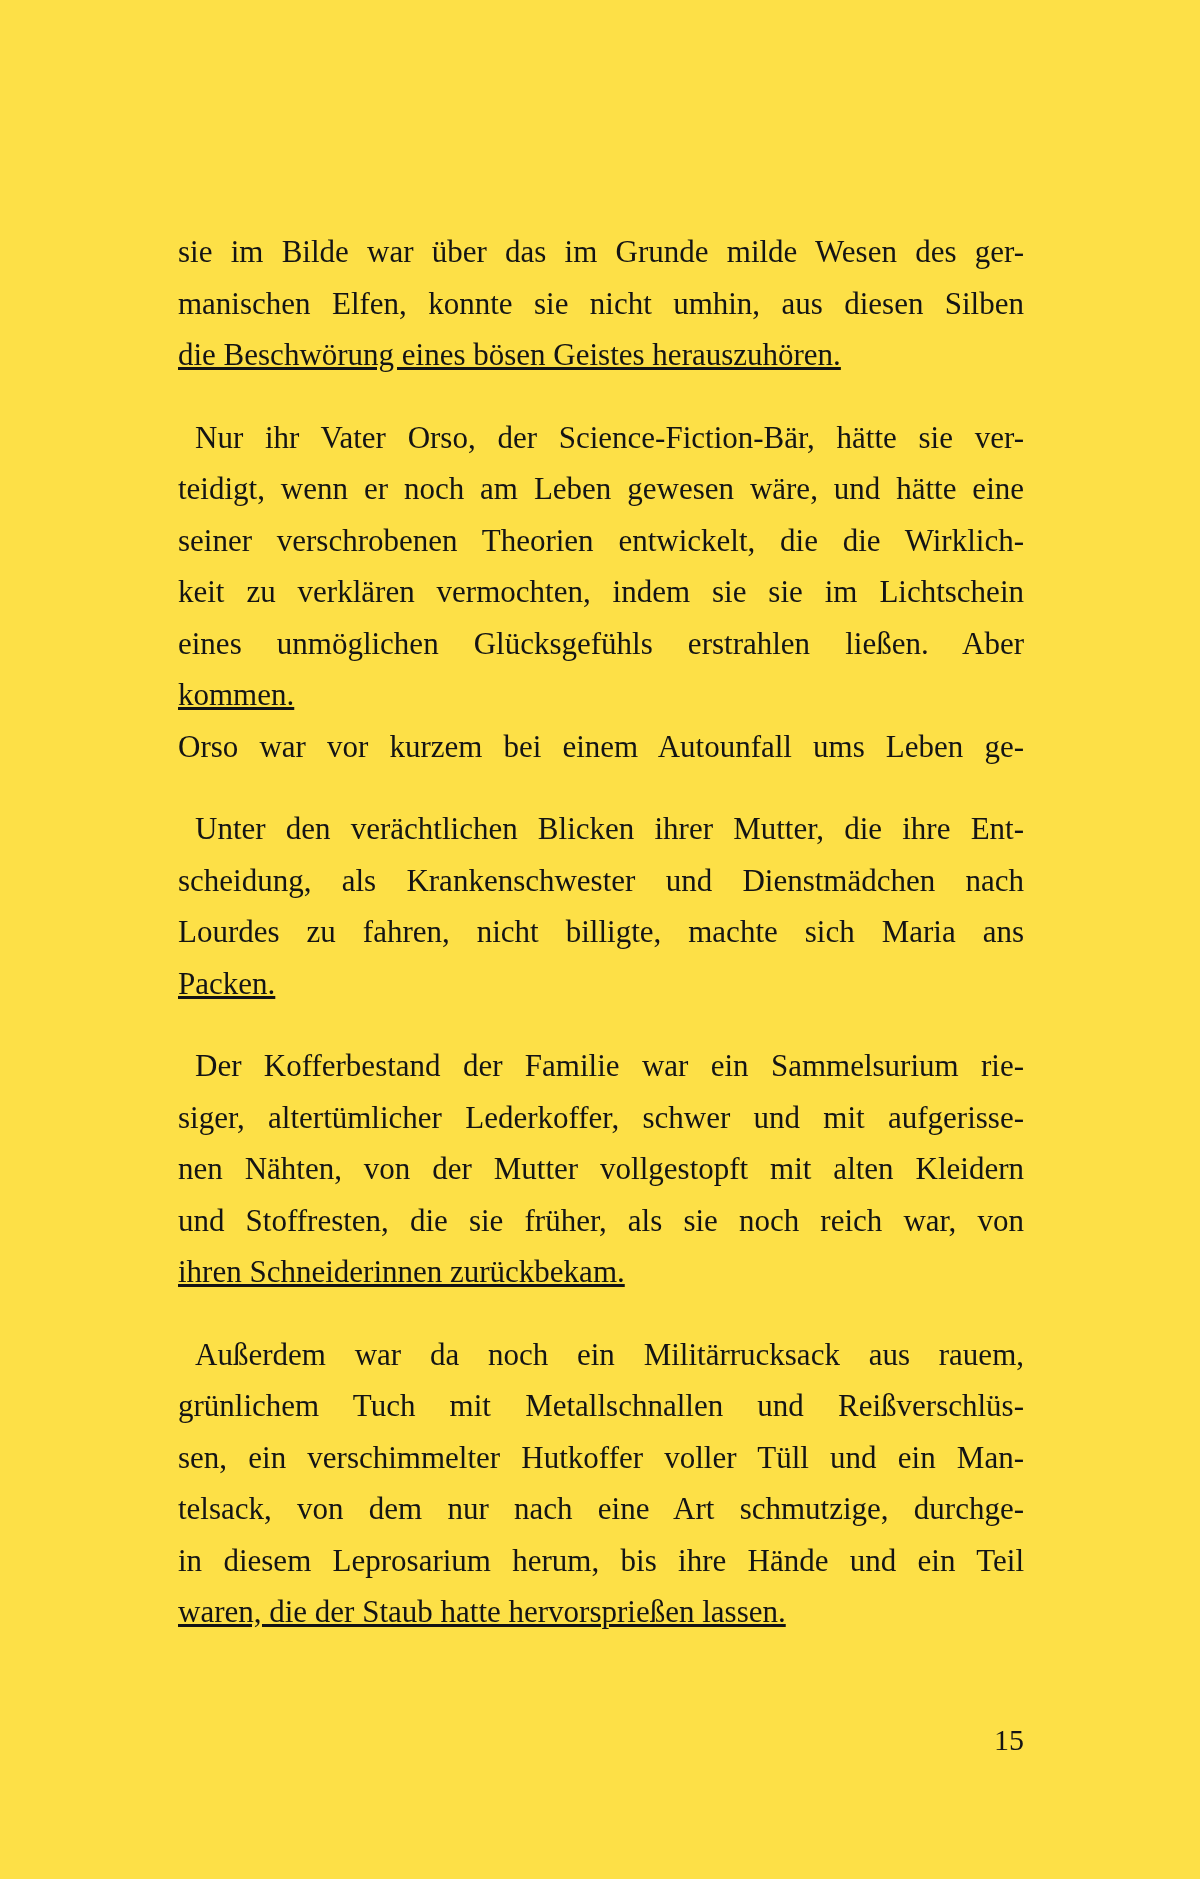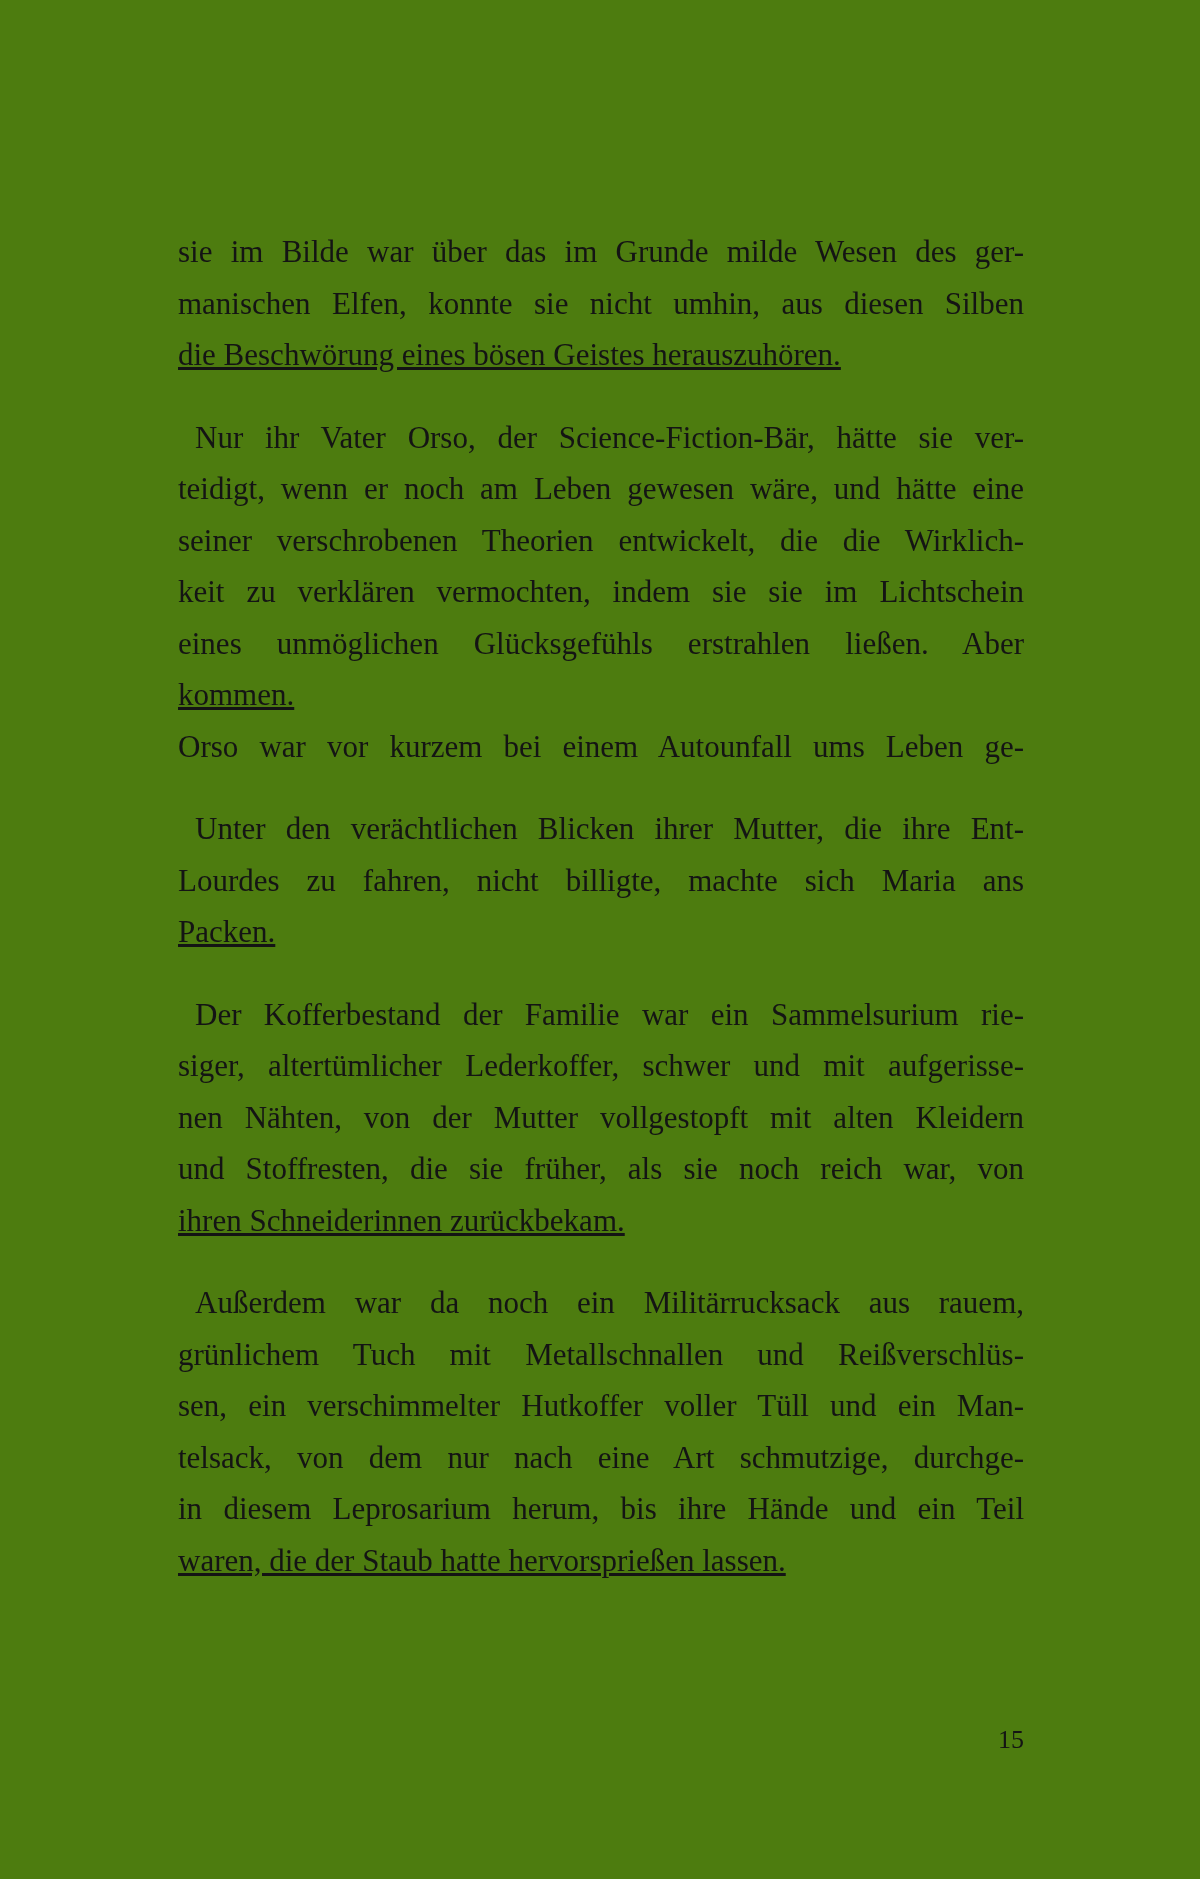--- a/index.html
+++ b/index.html
@@ -4,21 +4,21 @@
 <style>
   html, body {
     margin: 0;
     padding: 0;
     background: #ffffff;
   }
   .page {
     position: relative;
     width: 1200px;
     height: 1879px;
-    background: #4d7c0f;
+    background: #fde047;
     font-family: "Liberation Serif", serif;
     color: #141414;
     overflow: hidden;
   }
   .text-block {
     position: absolute;
     left: 178px;
     top: 226px;
     width: 846px;
     font-size: 31px;
@@ -38,21 +38,21 @@
   }
   .line.indent {
     text-indent: 17px;
   }
   .page-number {
     position: absolute;
     left: 178px;
     top: 1722px;
     width: 846px;
     text-align: right;
-    font-size: 26px;
+    font-size: 30px;
     line-height: 36px;
     color: #141414;
   }
 </style>
 </head>
 <body>
 
 <div class="page">
   <div class="text-block">
 
@@ -70,20 +70,21 @@
       <div class="line">seiner verschrobenen Theorien entwickelt, die die Wirklich-</div>
       <div class="line">keit zu verklären vermochten, indem sie sie im Lichtschein</div>
       <div class="line">eines unmöglichen Glücksgefühls erstrahlen ließen. Aber</div>
       <div class="line end">kommen.</div>
       <div class="line">Orso war vor kurzem bei einem Autounfall ums Leben ge-</div>
     <p></p>
 
     <p class="para">
       </p>
       <div class="line indent">Unter den verächtlichen Blicken ihrer Mutter, die ihre Ent-</div>
+      <div class="line">scheidung, als Krankenschwester und Dienstmädchen nach</div>
       <div class="line">Lourdes zu fahren, nicht billigte, machte sich Maria ans</div>
       <div class="line end">Packen.</div>
     <p></p>
 
     <p class="para">
       </p>
       <div class="line indent">Der Kofferbestand der Familie war ein Sammelsurium rie-</div>
       <div class="line">siger, altertümlicher Lederkoffer, schwer und mit aufgerisse-</div>
       <div class="line">nen Nähten, von der Mutter vollgestopft mit alten Kleidern</div>
       <div class="line">und Stoffresten, die sie früher, als sie noch reich war, von</div>

